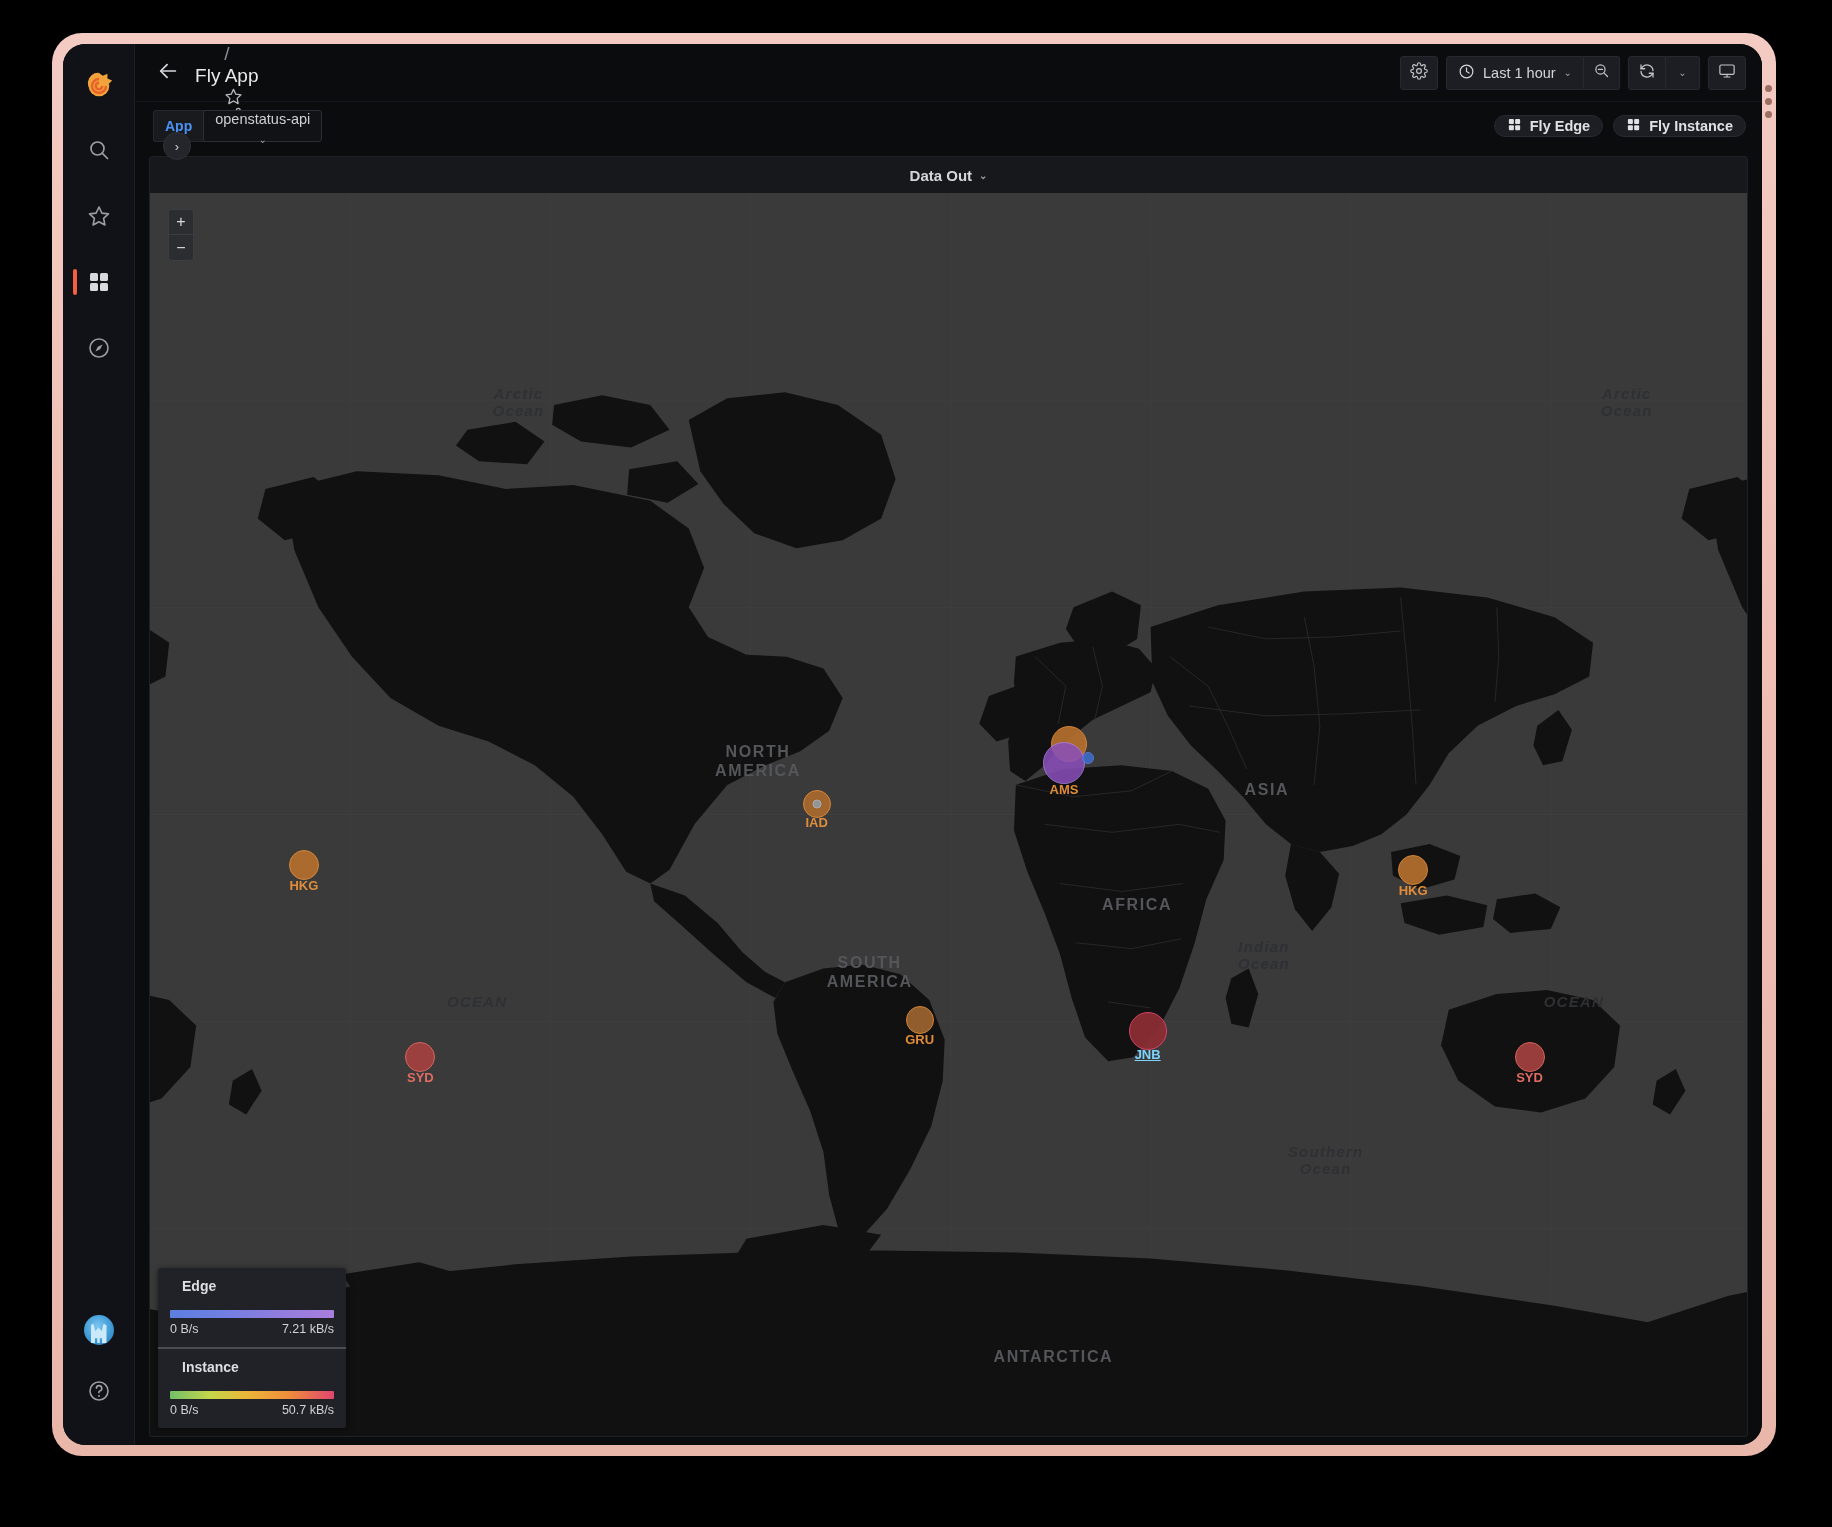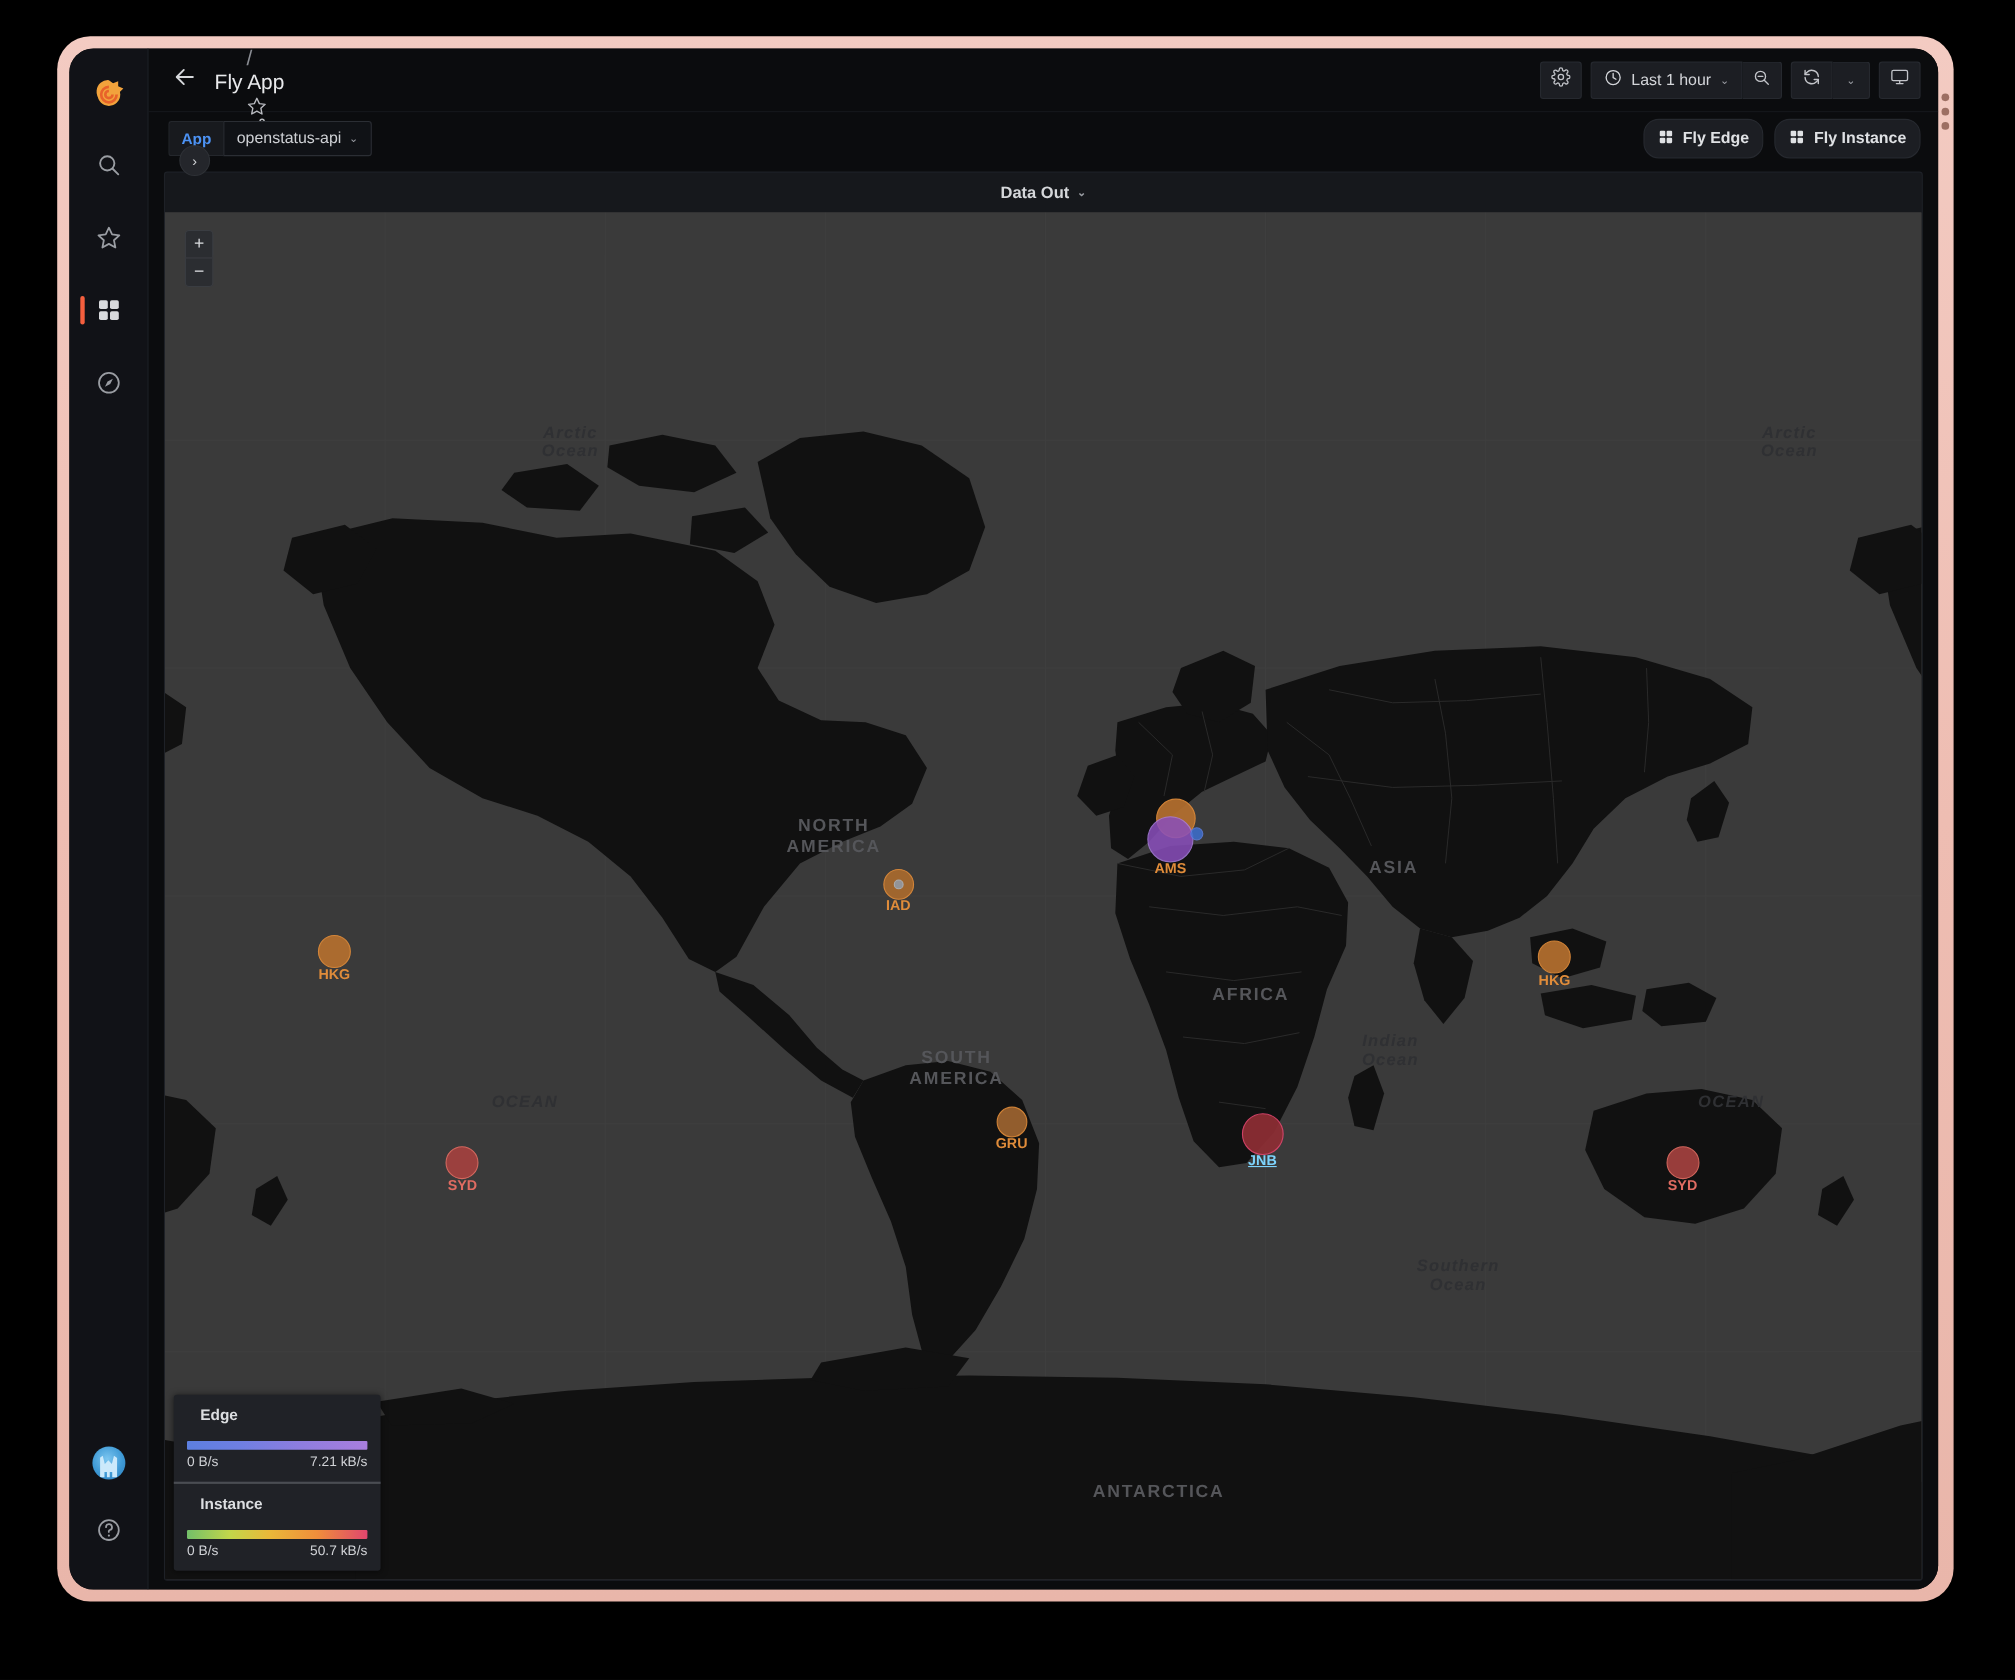--- a/index.html
+++ b/index.html
@@ -123,25 +123,25 @@
   #var-group { display:flex; align-items:flex-end; }
   #var-label {
     height: 32px; display:flex; align-items:center; padding: 0 11px;
     background:#181a1e; border:1px solid #24272c; border-right:none;
     border-radius:3px 0 0 3px;
     color:#4c92f3; font-size: 14px; font-weight: 600;
   }
   #var-value {
     height: 32px; display:flex; align-items:center; gap:7px; padding: 0 11px;
     background:#101216; border:1px solid #2b2e34; border-radius: 0 3px 3px 0;
-    color:#ced0d4; font-size: 14.5px; cursor:pointer;
+    color:#ced0d4; font-size: 14.5px; cursor:pointer;flex-direction:column;
   }
   #subbar-right { margin-left:auto; display:flex; gap:10px; }
   .link-btn {
-    height: 36px; display:flex; align-items:center; gap: 8px; padding: 0 12px;
+    height: 22px; display:flex; align-items:center; gap: 8px; padding: 0 12px;
     background:#1c1e23; border:1px solid #26292f; border-radius:14px;
     color:#dfe1e4; font-size:14.5px; font-weight:600; cursor:pointer;
   }
 
   
   #panel {
     position:absolute; left: 14px; right: 14px; top: 112px; bottom: 8px;
     background:#16181c;
     border: 1px solid #1e2127;
     border-radius: 3px;

